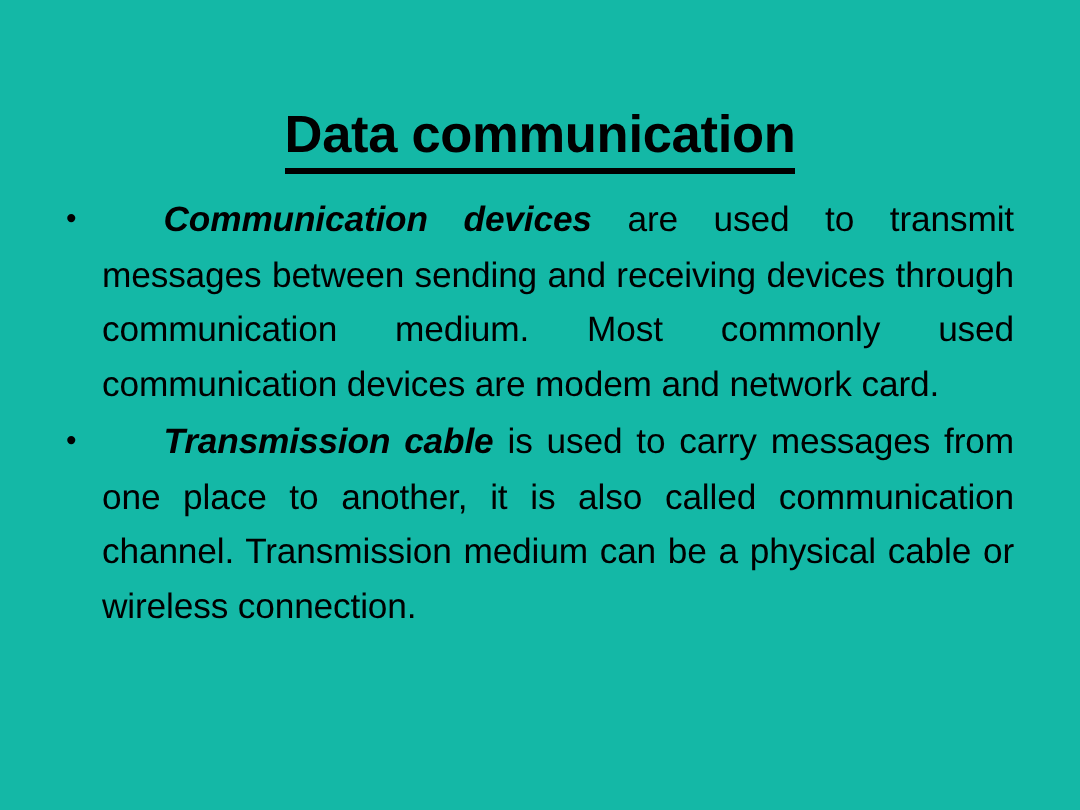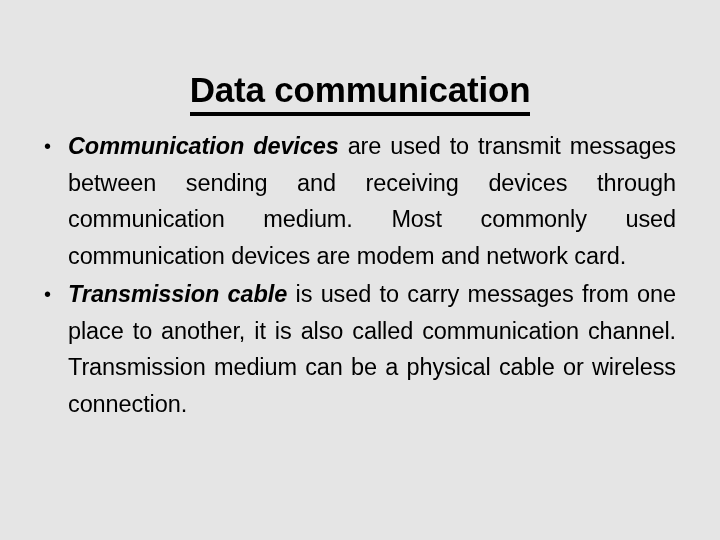--- a/index.html
+++ b/index.html
@@ -12,21 +12,21 @@
     height: 540px;
     overflow: hidden;
     font-family: "Liberation Sans", sans-serif;
     color: #000000;
     -webkit-font-smoothing: none;
   }
   .slide {
     position: relative;
     width: 720px;
     height: 540px;
-    background: #e5e5e5;
+    background: #14b8a6;
     box-sizing: border-box;
   }
   .slide-title {
     position: absolute;
     left: 0;
     top: 46px;
     width: 720px;
     text-align: center;
     font-size: 35px;
     font-weight: bold;
@@ -64,20 +64,21 @@
     left: 8px;
     top: 0;
     width: 16px;
     line-height: 36.5px;
     font-size: 20px;
     text-align: left;
   }
   .lead-term {
     font-weight: bold;
     font-style: italic;
+    margin-left: 41px;
   }
   .bullet-text { }
 </style>
 </head>
 <body>
 
 <div class="slide">
 
   <h1 class="slide-title">
     <span class="title-text">Data communication</span>

